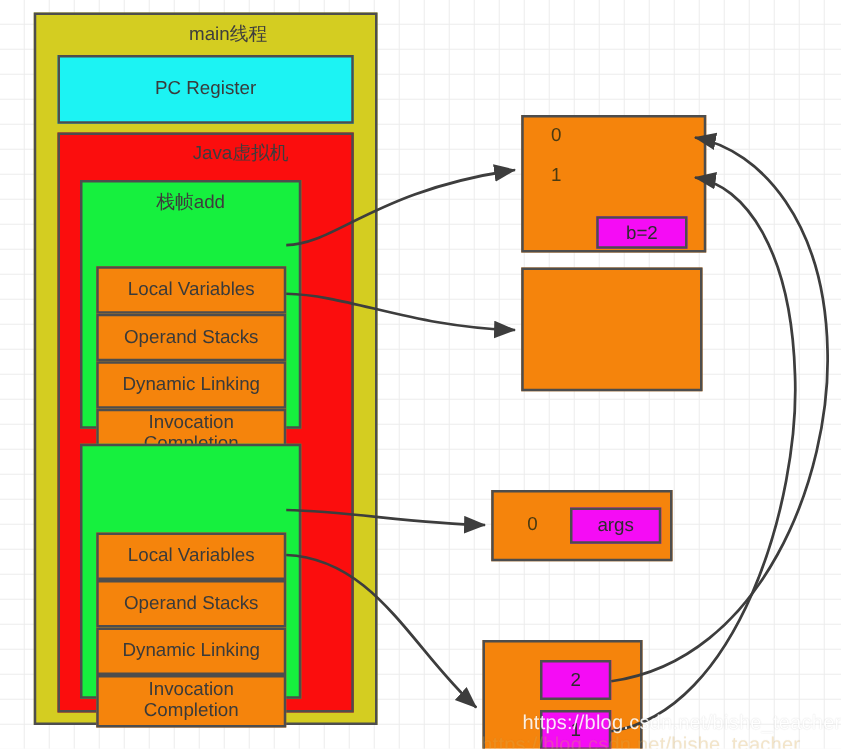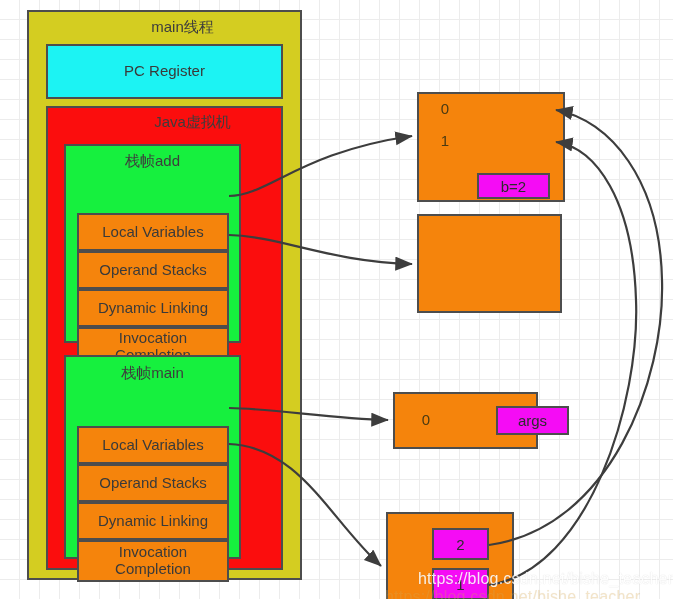--- a/index.html
+++ b/index.html
@@ -133,21 +133,20 @@
   </div>
   <div class="box slot-box" style="left:77px; top:253px; width:152px; height:38px;">
     <div class="slot-label">Dynamic Linking</div>
   </div>
   <div class="box slot-box" style="left:77px; top:291px; width:152px; height:40px;">
     <div class="slot-label">Invocation Completion</div>
   </div>
 
   <div class="box frame-box" style="left:64px; top:355px; width:177px; height:204px;">
   </div>
-  <div class="lbl title-frame" style="left:64px; width:177px; top:364px;">栈帧main</div>
 
   <div class="box slot-box" style="left:77px; top:390px; width:152px; height:38px;">
     <div class="slot-label">Local Variables</div>
   </div>
   <div class="box slot-box" style="left:77px; top:428px; width:152px; height:38px;">
     <div class="slot-label">Operand Stacks</div>
   </div>
   <div class="box slot-box" style="left:77px; top:466px; width:152px; height:38px;">
     <div class="slot-label">Dynamic Linking</div>
   </div>
@@ -162,21 +161,21 @@
   <div class="box cell-box" style="left:477px; top:129px; width:73px; height:26px;margin-top:44px;">
     <div class="cell-text">b=2</div>
   </div>
 
   <div class="box heap-box" style="left:417px; top:214px; width:145px; height:99px;">
   </div>
 
   <div class="box heap-box" style="left:393px; top:392px; width:145px; height:57px;">
   </div>
   <div class="idx" style="left:413px; top:411px; width:26px;">0</div>
-  <div class="box cell-box" style="left:456px; top:406px; width:73px; height:29px;margin-left:40px;">
+  <div class="box cell-box" style="left:456px; top:406px; width:73px; height:29px;">
     <div class="cell-text">args</div>
   </div>
 
   <div class="box heap-box" style="left:386px; top:512px; width:128px; height:100px;">
   </div>
   <div class="box cell-box" style="left:432px; top:528px; width:57px; height:32px;">
     <div class="cell-text">2</div>
   </div>
   <div class="box cell-box" style="left:432px; top:568px; width:57px; height:32px;">
     <div class="cell-text">1</div>

